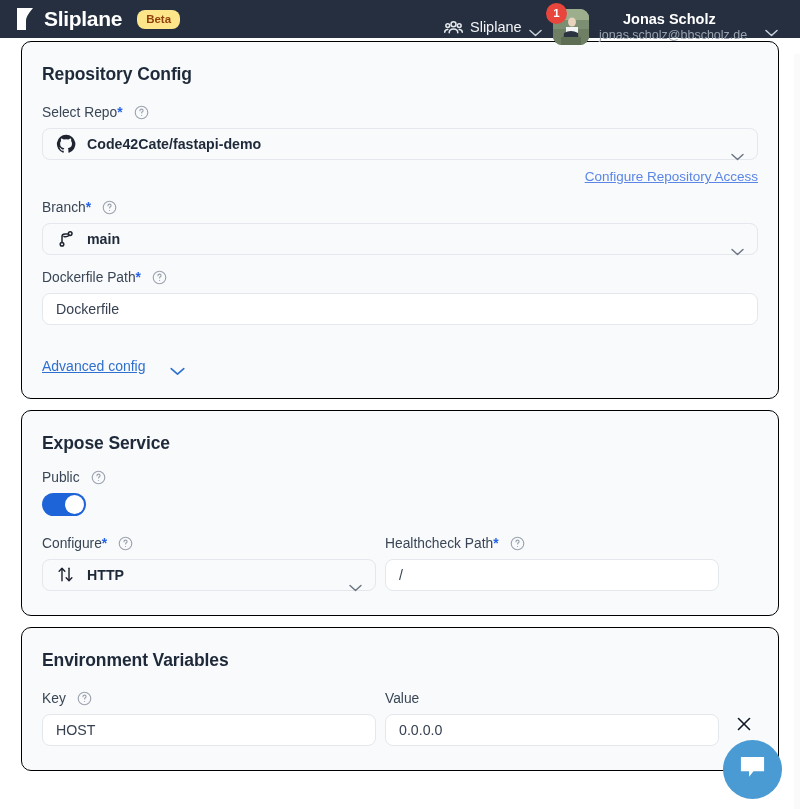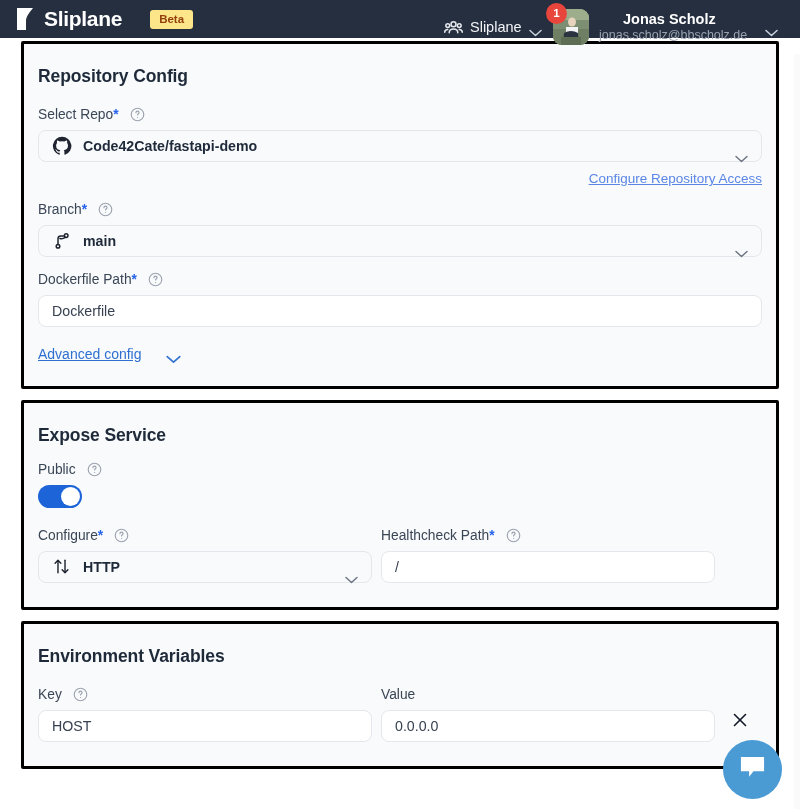--- a/index.html
+++ b/index.html
@@ -42,22 +42,22 @@
     font-size: 21px;
     font-weight: bold;
     letter-spacing: -0.3px;
   }
   .beta-chip {
     background: #fde68a;
     color: #92400e;
     font-size: 11.5px;
     font-weight: bold;
     padding: 3px 9px 4px;
-    border-radius: 3px;
-    margin-left: 19px;
+    border-radius: 8px;
+    margin-left: 6px;
   }
 
   .team-select {
     position: absolute;
     left: 443px;
     top: 0;
     height: 54px;
     display: flex;
     align-items: center;
     gap: 7px;
@@ -130,24 +130,24 @@
     top: 23px;
   }
 
   
   .page {
     padding: 0 21px;
   }
 
   .card {
     background: #f8fafb;
-    border: 3px solid #000000;
-    border-radius: 2px;
+    border: 1px solid #000000;
+    border-radius: 10px;
     margin-top: 3px;
-    padding: 22px 14px 24px;
+    padding: 22px 20px 24px;
   }
   .card + .card { margin-top: 11px; }
 
   .card-title {
     font-size: 17.5px;
     font-weight: bold;
     color: #1e2939;
     letter-spacing: -0.1px;
   }
 
@@ -206,21 +206,21 @@
     text-align: right;
   }
   .link {
     color: #5b86e5;
     font-size: 13.5px;
     text-decoration: underline;
     cursor: pointer;
   }
 
   .adv-row {
-    margin-top: 19px;
+    margin-top: 33px;
     display: flex;
     align-items: center;
     gap: 24px;
     cursor: pointer;
   }
   .adv-link {
     color: #2f6fd0;
     font-size: 14px;
     text-decoration: underline;
   }

